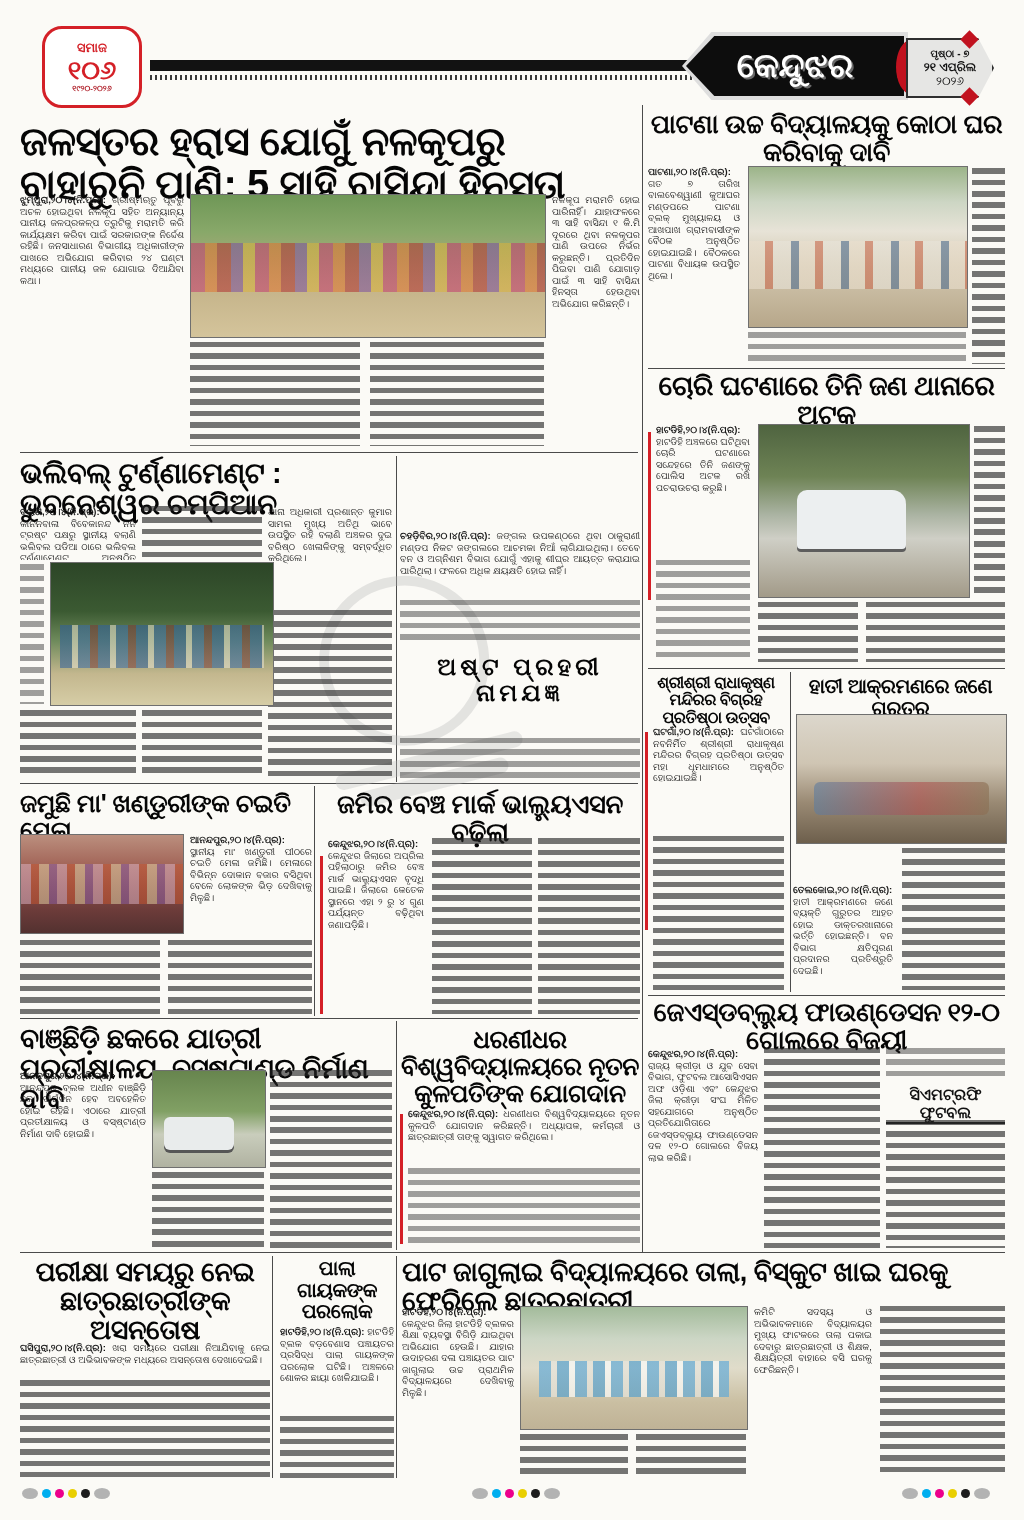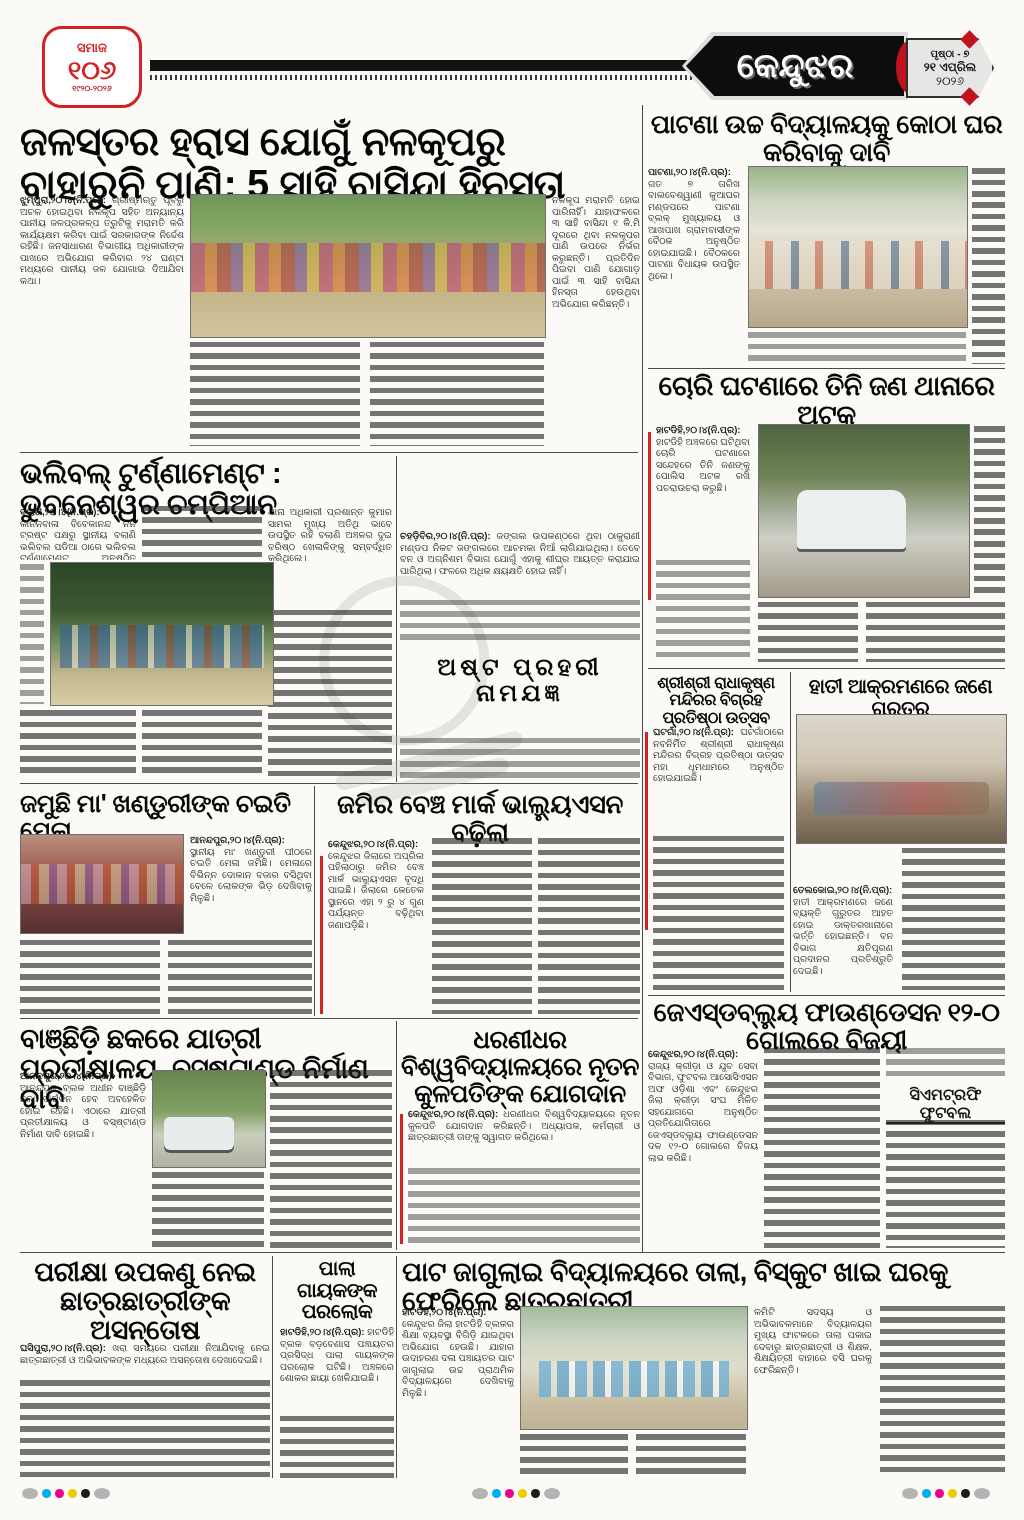--- a/index.html
+++ b/index.html
@@ -233,21 +233,21 @@
   <div class="abs hd center" style="left:648px;top:998px;width:357px;font-size:26px;">ଜେଏସ୍‌ଡବ୍ଲ୍ୟୁ ଫାଉଣ୍ଡେସନ ୧୨-୦ ଗୋଲରେ ବିଜୟୀ</div>
   <div class="col" style="left:648px;top:1048px;width:110px;height:200px;">
     <span class="dl">କେନ୍ଦୁଝର,୨୦।୪(ନି.ପ୍ର):</span>
     <span>ରାଜ୍ୟ କ୍ରୀଡ଼ା ଓ ଯୁବ ସେବା ବିଭାଗ, ଫୁଟବଲ ଆସୋସିଏସନ ଅଫ ଓଡ଼ିଶା ଏବଂ କେନ୍ଦୁଝର ଜିଲା କ୍ରୀଡ଼ା ସଂଘ ମିଳିତ ସହଯୋଗରେ ଅନୁଷ୍ଠିତ ପ୍ରତିଯୋଗିତାରେ ଜେଏସ୍‌ଡବ୍ଲ୍ୟୁ ଫାଉଣ୍ଡେସନ ଦଳ ୧୨-୦ ଗୋଲରେ ବିଜୟ ଲାଭ କରିଛି।</span>
   </div>
   <div class="fill abs" style="left:764px;top:1048px;width:116px;height:200px;"></div>
   <div class="abs subhead" style="left:886px;top:1086px;width:119px;">ସିଏମଟ୍ରଫି ଫୁଟବଲ</div>
   <div class="fill abs" style="left:886px;top:1120px;width:119px;height:128px;"></div>
   <div class="fill abs lite" style="left:886px;top:1048px;width:119px;height:30px;"></div>
 
-  <div class="abs hd center" style="left:20px;top:1258px;width:250px;font-size:27px;">ପରୀକ୍ଷା ଉପକଣୁ ନେଇ ଛାତ୍ରଛାତ୍ରୀଙ୍କ ଅସନ୍ତୋଷ</div>
+  <div class="abs hd center" style="left:20px;top:1258px;width:250px;font-size:27px;">ପରୀକ୍ଷା ସମୟରୁ ନେଇ ଛାତ୍ରଛାତ୍ରୀଙ୍କ ଅସନ୍ତୋଷ</div>
   <div class="col" style="left:20px;top:1342px;width:250px;height:136px;">
     <span class="dl">ଘସିପୁରା,୨୦।୪(ନି.ପ୍ର):</span>
     <span>ଖରା ସମୟରେ ପରୀକ୍ଷା ନିଆଯିବାକୁ ନେଇ ଛାତ୍ରଛାତ୍ରୀ ଓ ଅଭିଭାବକଙ୍କ ମଧ୍ୟରେ ଅସନ୍ତୋଷ ଦେଖାଦେଇଛି।</span>
   </div>
   <div class="fill abs" style="left:20px;top:1380px;width:250px;height:98px;"></div>
 
   <div class="abs hd center" style="left:280px;top:1258px;width:114px;font-size:20px;">ପାଲା ଗାୟକଙ୍କ ପରଲୋକ</div>
   <div class="col" style="left:280px;top:1326px;width:114px;height:152px;">
     <span class="dl">ହାଟଡିହି,୨୦।୪(ନି.ପ୍ର):</span>
     <span>ହାଟଡିହି ବ୍ଲକ ବଡ଼ବେଣାସ ପଞ୍ଚାୟତର ପ୍ରସିଦ୍ଧ ପାଲା ଗାୟକଙ୍କ ପରଲୋକ ଘଟିଛି। ଅଞ୍ଚଳରେ ଶୋକର ଛାୟା ଖେଳିଯାଇଛି।</span>

